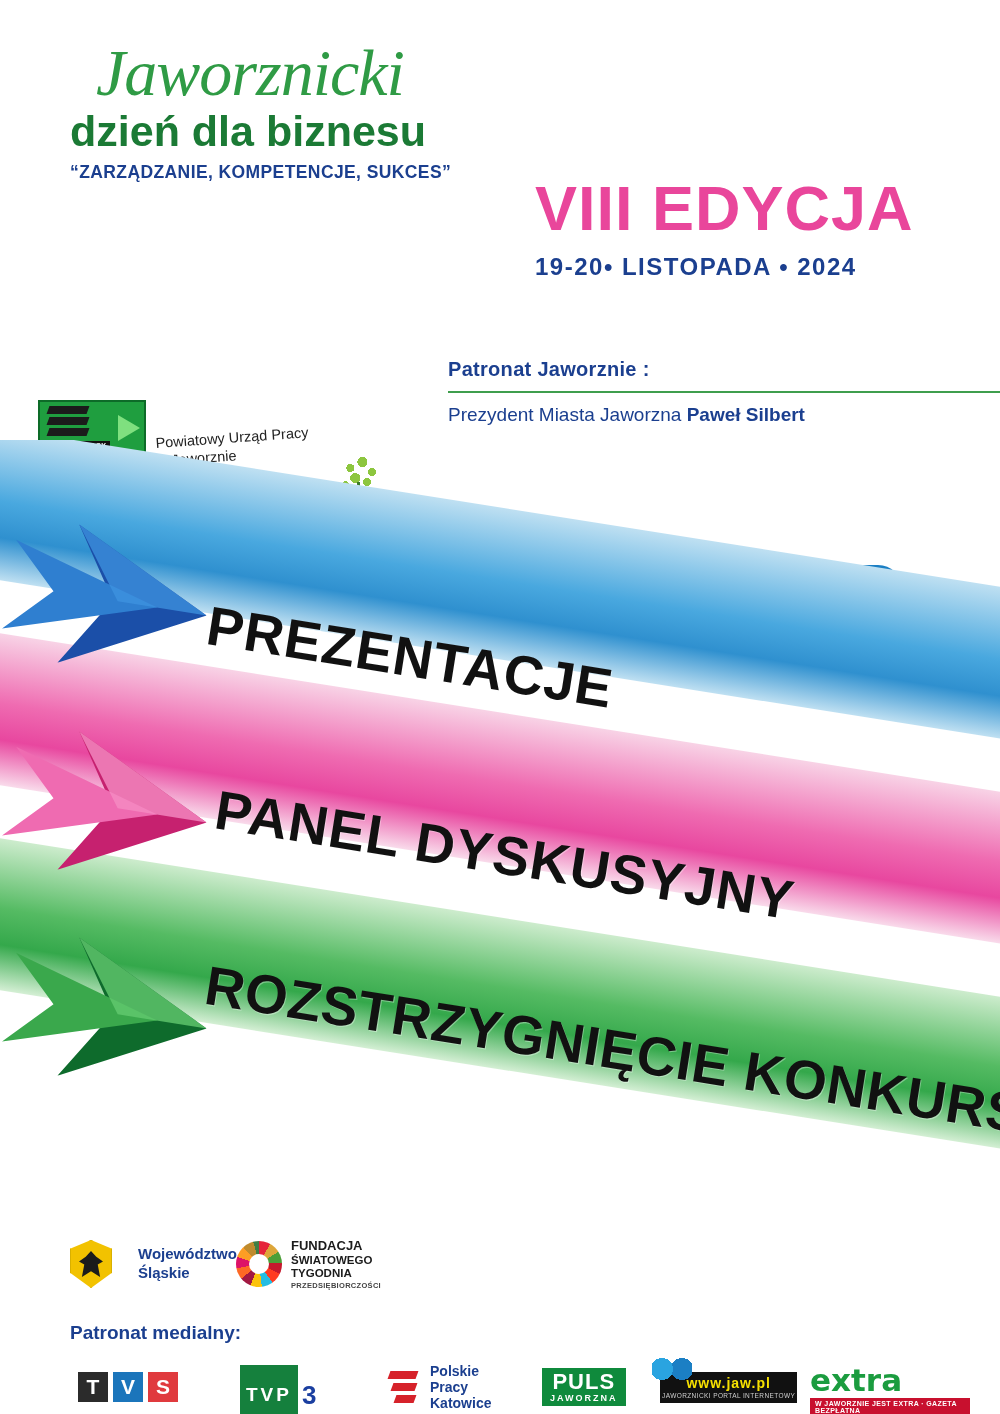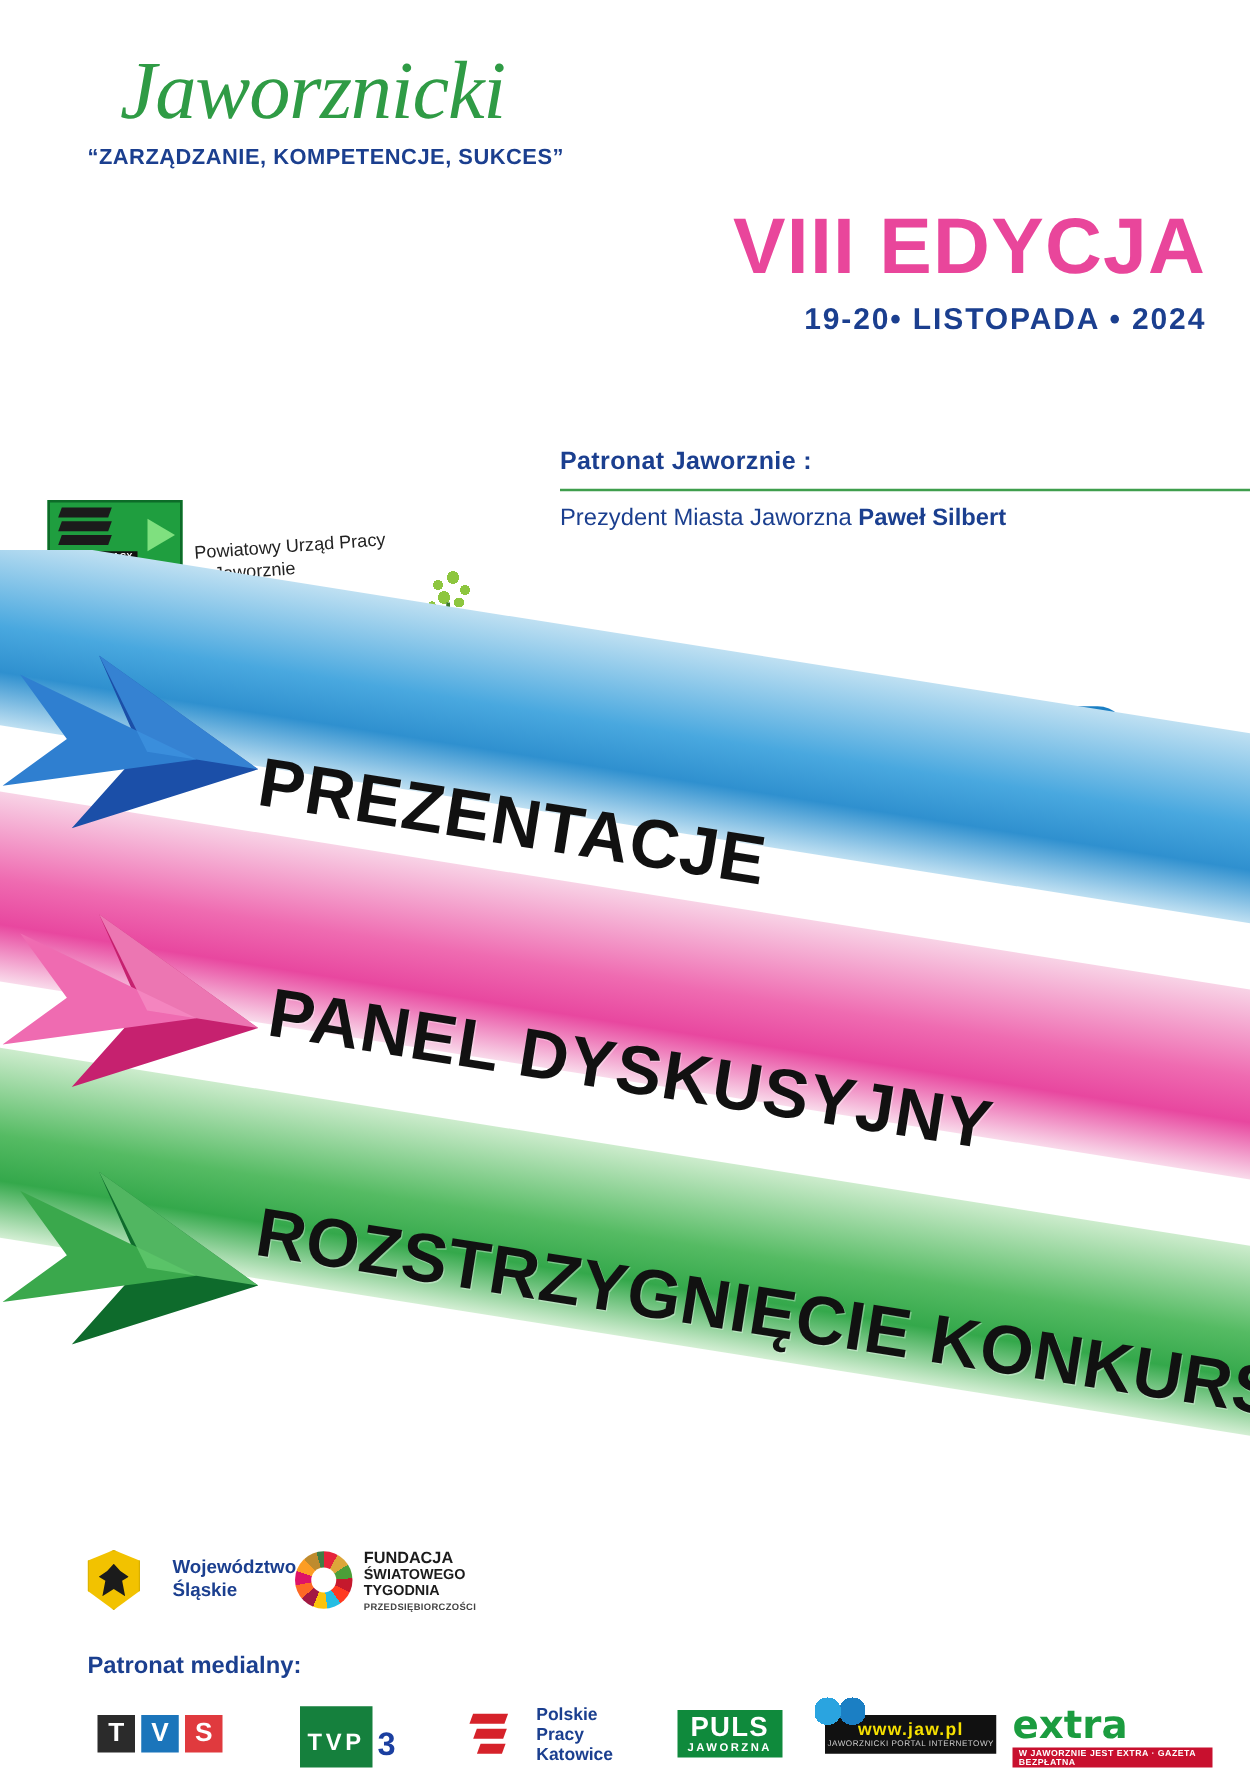--- a/index.html
+++ b/index.html
@@ -23,21 +23,21 @@
   .logo-sub{
     font-family:"Liberation Sans", sans-serif;
     font-weight:700;font-size:43px;color:#1b7a35;
     line-height:1;margin-top:4px;
   }
   .logo-motto{
     font-size:17.5px;font-weight:600;color:#1b3f8f;
     letter-spacing:0.4px;margin-top:9px;
   }
 
-  .edition{position:absolute;left:535px;top:166px;width:430px;text-align:right;}
+  .edition{position:absolute;left:535px;top:177px;width:430px;text-align:left;}
   .edition-title{
     font-size:63px;font-weight:700;color:#e9469b;letter-spacing:1px;line-height:1;
   }
   .edition-date{
     margin-top:13px;font-size:24px;font-weight:700;color:#1b3f8f;letter-spacing:1.5px;
   }
 
   
   #patronage{position:absolute;left:448px;top:358px;width:540px;}
   .patronage-title{
@@ -189,21 +189,21 @@
   .tvs-s{background:#e03a3e;}
 
   
   #m-tvp{left:170px;flex-direction:column;align-items:flex-start;}
   .tvp-top{display:flex;align-items:center;}
   .tvp-box{background:#15803d;color:#fff;font-weight:700;font-size:19px;padding:19px 6px;letter-spacing:3px;}
   .tvp-3{color:#1b3fa0;font-weight:700;font-size:26px;margin-left:4px;}
   .tvp-kat{font-size:12px;font-weight:700;color:#1b1b1b;letter-spacing:2px;margin-top:3px;}
 
   
-  #m-pr{left:307px;gap:11px;}
+  #m-pr{left:319px;}
   .pr-mark{width:34px;height:36px;position:relative;margin-right:7px;}
   .pr-bar1{position:absolute;left:0;top:2px;width:28px;height:8px;background:#d6222a;transform:skewX(-20deg);}
   .pr-bar2{position:absolute;left:3px;top:14px;width:24px;height:8px;background:#d6222a;transform:skewX(-20deg);}
   .pr-bar3{position:absolute;left:6px;top:26px;width:20px;height:8px;background:#d6222a;transform:skewX(-20deg);}
   .pr-text{font-size:14px;font-weight:700;color:#1b3f8f;line-height:1.15;}
 
   
   #m-puls{left:472px;}
   .puls-box{background:#0f8a3c;padding:3px 8px;text-align:center;}
   .puls-1{font-size:22px;font-weight:700;color:#fff;line-height:1;letter-spacing:1px;}
@@ -225,20 +225,21 @@
   .extra-1{font-size:31px;font-weight:700;color:#1b9c3f;line-height:1;font-family:"DejaVu Sans", sans-serif;}
   .extra-2{background:#c8102e;color:#fff;font-size:7px;font-weight:700;letter-spacing:.4px;padding:2px 5px;margin-top:2px;}
 </style>
 </head>
 <body>
 
 <div id="header">
 
   <div class="logo-block">
     <div class="logo-script">Jaworznicki</div>
+    <div class="logo-sub">dzień dla biznesu</div>
     <div class="logo-motto">“ZARZĄDZANIE, KOMPETENCJE, SUKCES”</div>
   </div>
 
   <div class="edition">
     <div class="edition-title">VIII EDYCJA</div>
     <div class="edition-date">19-20• LISTOPADA • 2024</div>
   </div>
 </div>
 
 <div id="patronage">

